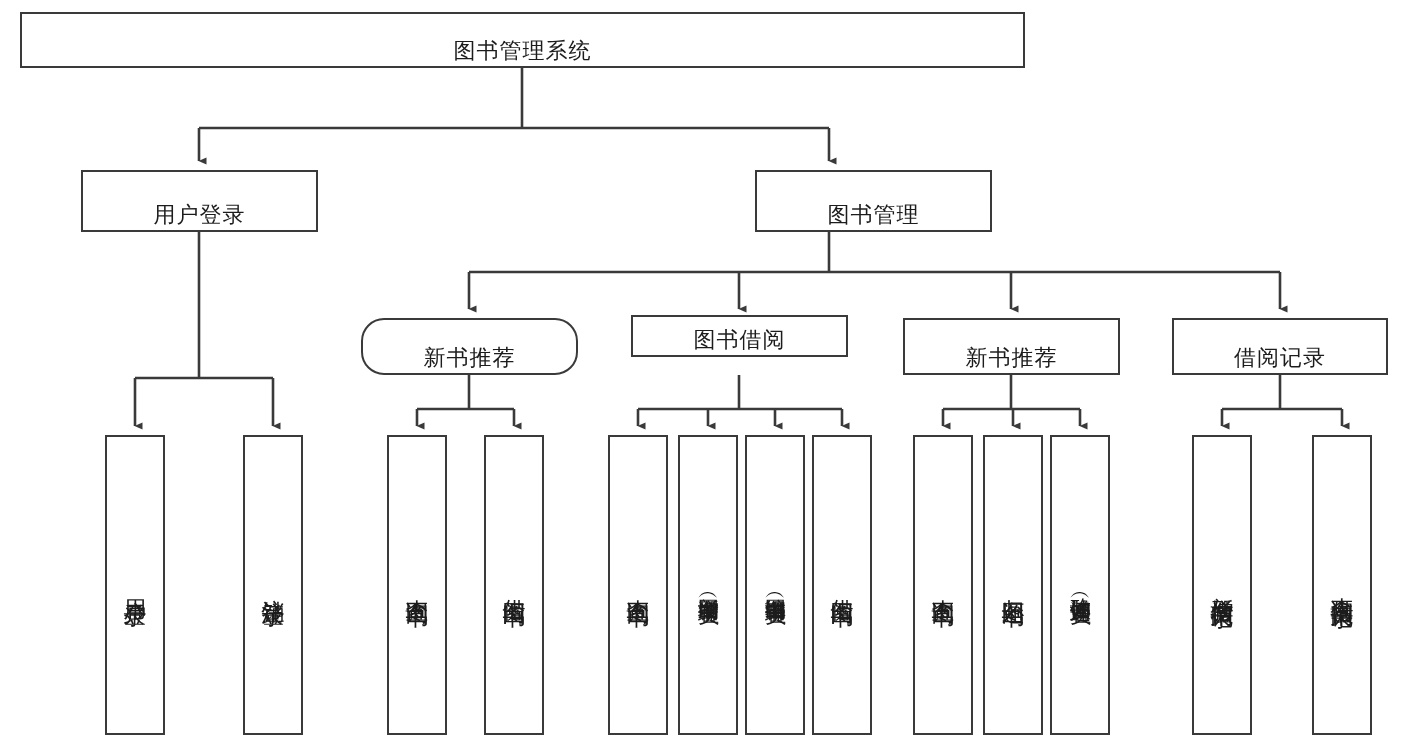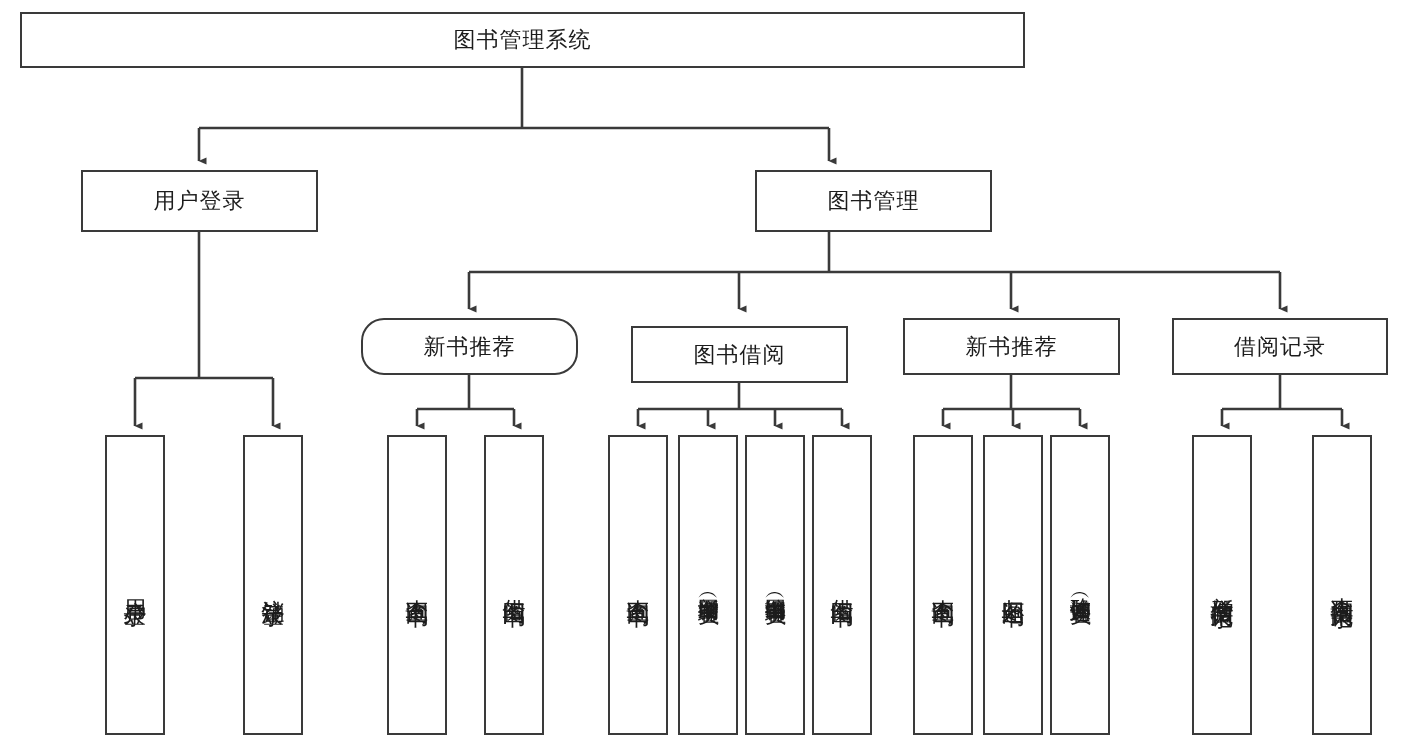--- a/index.html
+++ b/index.html
@@ -23,21 +23,21 @@
     top: 0;
     width: 1405px;
     height: 747px;
   }
   .node {
     position: absolute;
     box-sizing: border-box;
     border: 2px solid #3a3a3a;
     background: #ffffff;
     display: flex;
-    align-items: center;
+    align-items: flex-end;
     justify-content: center;
     color: #1c1c1c;
   }
   .node.horizontal {
     font-size: 22px;
     letter-spacing: 1px;
   }
   .node.vertical {
     writing-mode: vertical-rl;
     text-orientation: upright;
@@ -118,21 +118,21 @@
       </div>
       <div class="node horizontal" style="left: 81px; top: 170px; width: 237px; height: 62px;">
         <span>用户登录</span>
       </div>
       <div class="node horizontal" style="left: 711px; top: 170px; width: 237px; height: 62px; margin-left: 44px;">
         <span>图书管理</span>
       </div>
       <div class="node horizontal" style="left: 361px; top: 318px; width: 217px; height: 57px; border-radius: 23px;">
         <span>新书推荐</span>
       </div>
-      <div class="node horizontal" style="left: 631px; top: 326px; width: 217px; height: 57px;">
+      <div class="node horizontal" style="left: 631px; top: 315px; width: 217px; height: 42px;">
         <span>图书借阅</span>
       </div>
       <div class="node horizontal" style="left: 903px; top: 318px; width: 217px; height: 57px;">
         <span>新书推荐</span>
       </div>
       <div class="node horizontal" style="left: 1172px; top: 318px; width: 216px; height: 57px;">
         <span>借阅记录</span>
       </div>
       <div class="node vertical" style="left: 105px; top: 435px; width: 60px; height: 300px;">
         <span class="vlabel" style="font-size: 23px; letter-spacing: 2px;">用户登录</span>

